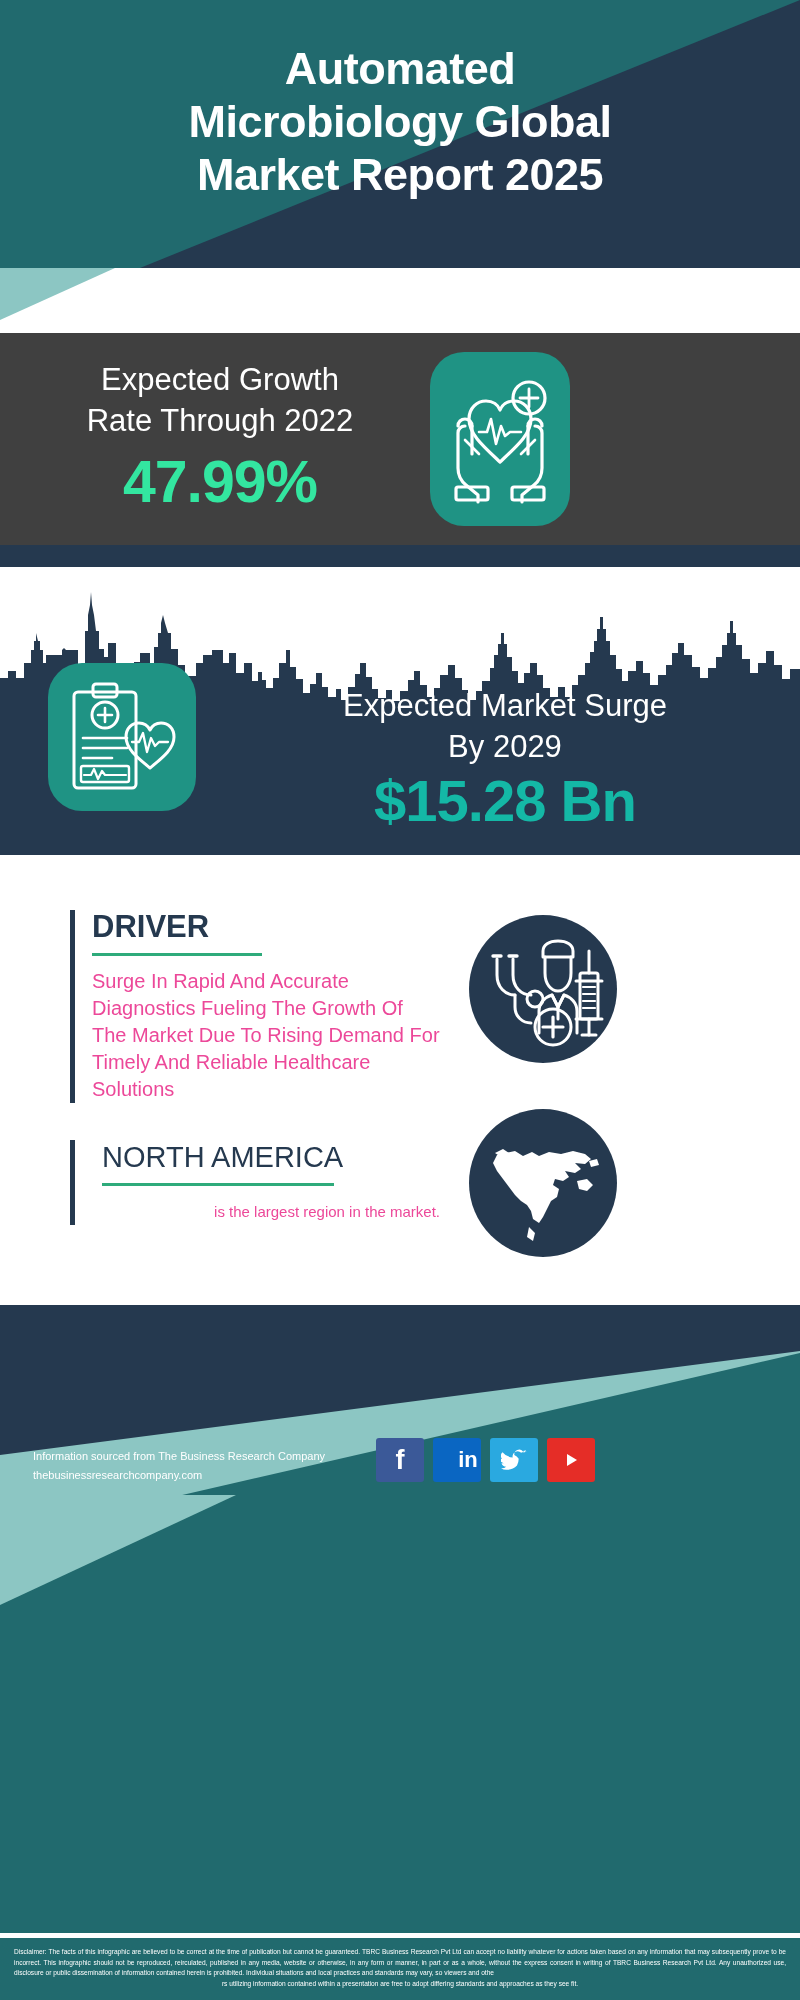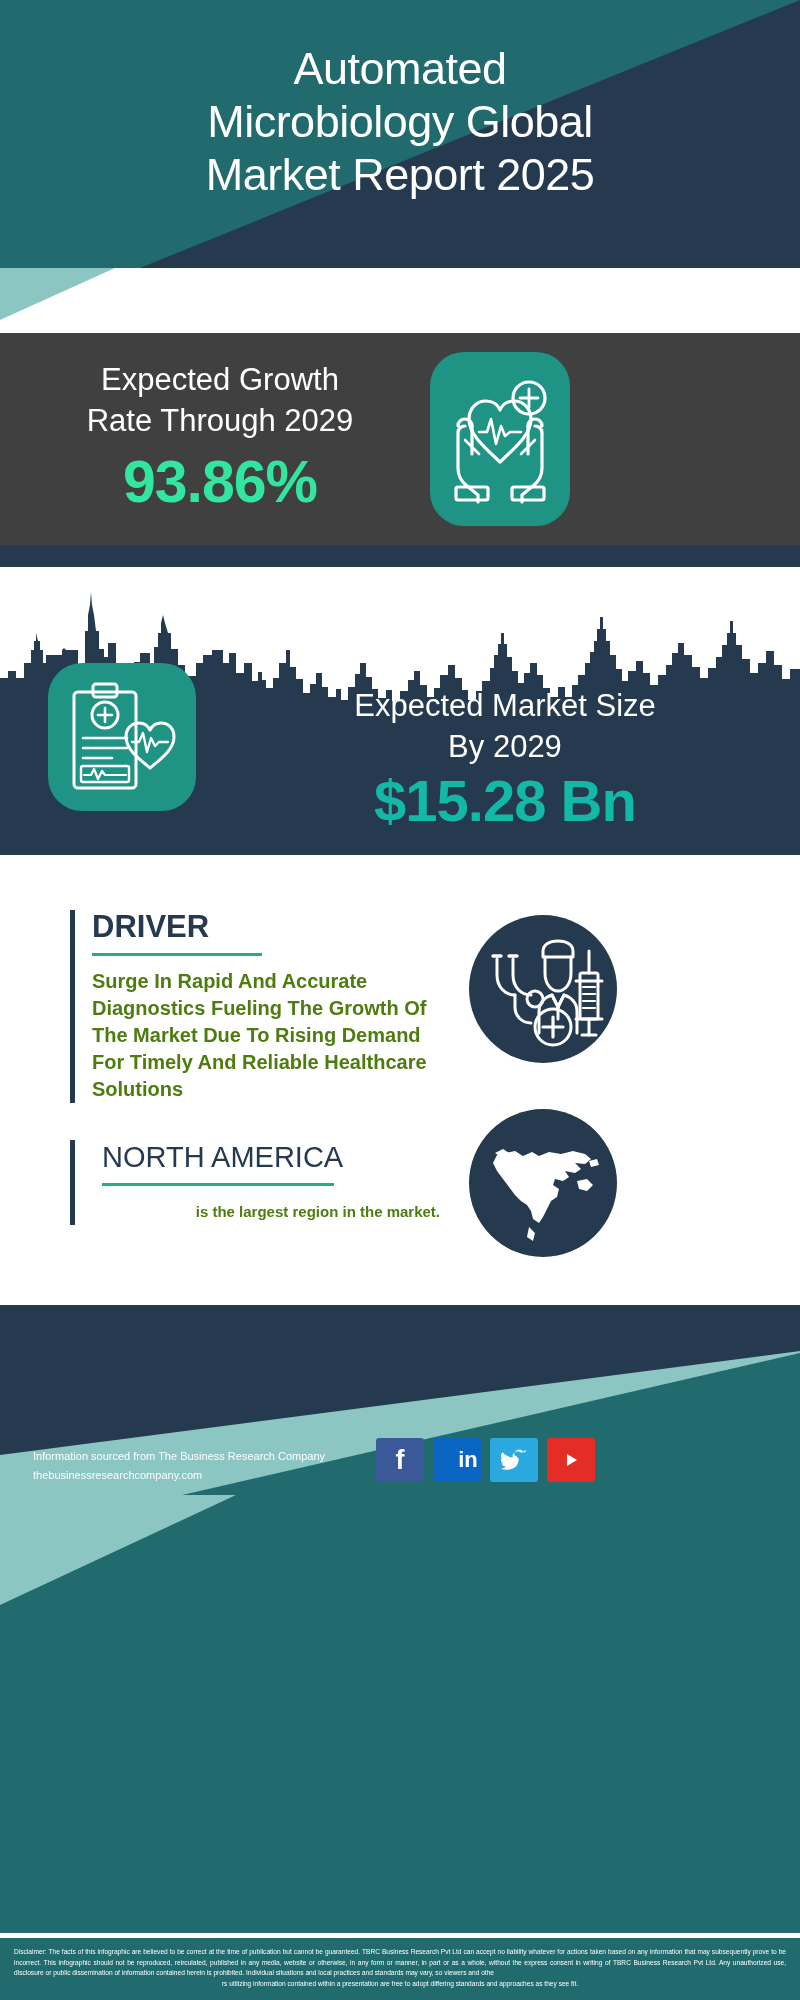--- a/index.html
+++ b/index.html
@@ -18,21 +18,21 @@
     background:#216a6e; overflow:hidden;
   }
   .header-diag {
     position:absolute; left:0; top:0; width:800px; height:268px;
   }
   .header-title {
     position:absolute; left:0; top:42px; width:800px;
     text-align:center;
     color:#ffffff;
     font-size:45px;
-    font-weight:normal;
+    font-weight:bold;
     line-height:53px;
     letter-spacing:-0.5px;
     z-index:3;
   }
   
   .hdr-wedge { position:absolute; left:0; top:268px; width:800px; height:70px; }
 
   
   .growth {
     position:absolute; left:0; top:333px; width:800px; height:212px;
@@ -84,21 +84,21 @@
   .block { position:absolute; }
   .vbar {
     position:absolute; left:0; top:0; width:5px; height:100%;
     background:#25394f;
   }
   .block-title {
     color:#25394f; font-weight:bold; letter-spacing:0px;
   }
   .underline { height:3px; background:#2eab7b; margin:9px 0 12px 0; }
   .block-text {
-    color:#4d7c0f; font-weight:bold;
+    color:#ec4899; font-weight:normal;
   }
 
   .driver-block { left:22px; top:55px; width:370px; }
   .driver-block .inner { padding-left:22px; }
   .driver-block .block-title { font-size:31px; line-height:34px; }
   .driver-block .underline { width:170px; }
   .driver-block .block-text { font-size:20px; line-height:27px; }
 
   .region-block { left:22px; top:285px; width:370px; }
   .region-block .inner { padding-left:32px; }
@@ -167,23 +167,23 @@
   </div>
 
   <svg class="hdr-wedge" viewBox="0 0 800 70" preserveAspectRatio="none">
     <rect x="0" y="0" width="800" height="70" fill="#ffffff"></rect>
     <polygon points="0,0 115,0 0,52" fill="#8cc6c3"></polygon>
   </svg>
 
   <div class="growth">
     <div class="growth-label">
       <div>Expected Growth</div>
-      <div>Rate Through 2029</div>
-    </div>
-    <div class="growth-value">93.86%</div>
+      <div>Rate Through 2022</div>
+    </div>
+    <div class="growth-value">47.99%</div>
     <div class="icon-box-growth">
       <svg width="114" height="130" viewBox="0 0 114 130" fill="none" stroke="#ffffff" stroke-width="3.2" stroke-linecap="round" stroke-linejoin="round">
 
         <path d="M57 88 C40 72 26 60 26 45 C26 34 34 27 43 27 C50 27 55 31 57 36 C59 31 64 27 71 27 C80 27 88 34 88 45 C88 60 74 72 57 88 Z"></path>
 
         <path d="M36 58 L44 58 L48 45 L53 70 L58 52 L62 62 L67 58 L78 58" stroke-width="2.6"></path>
 
         <circle cx="86" cy="24" r="16"></circle>
         <path d="M86 15 L86 33 M77 24 L95 24" stroke-width="2.8"></path>
 
@@ -267,21 +267,21 @@
           <path d="M15 78 L44 78" stroke-width="2.6"></path>
 
           <rect x="13" y="86" width="48" height="16" rx="2" stroke-width="2.4"></rect>
           <path d="M16 95 L23 95 L26 89 L30 99 L34 91 L37 95 L58 95" stroke-width="2.2"></path>
 
           <path d="M82 88 C70 78 58 69 58 57 C58 48 64 43 71 43 C76 43 80 46 82 50 C84 46 88 43 93 43 C100 43 106 48 106 57 C106 69 94 78 82 88 Z"></path>
           <path d="M64 62 L71 62 L75 53 L79 72 L83 58 L87 66 L91 62 L100 62" stroke-width="2.3"></path>
         </svg>
       </div>
       <div class="market-label">
-        <div>Expected Market Size</div>
+        <div>Expected Market Surge</div>
         <div>By 2029</div>
       </div>
       <div class="market-value">$15.28 Bn</div>
     </div>
   </div>
 
   <div class="body-area">
 
     <div class="block driver-block">
       <div class="vbar"></div>

